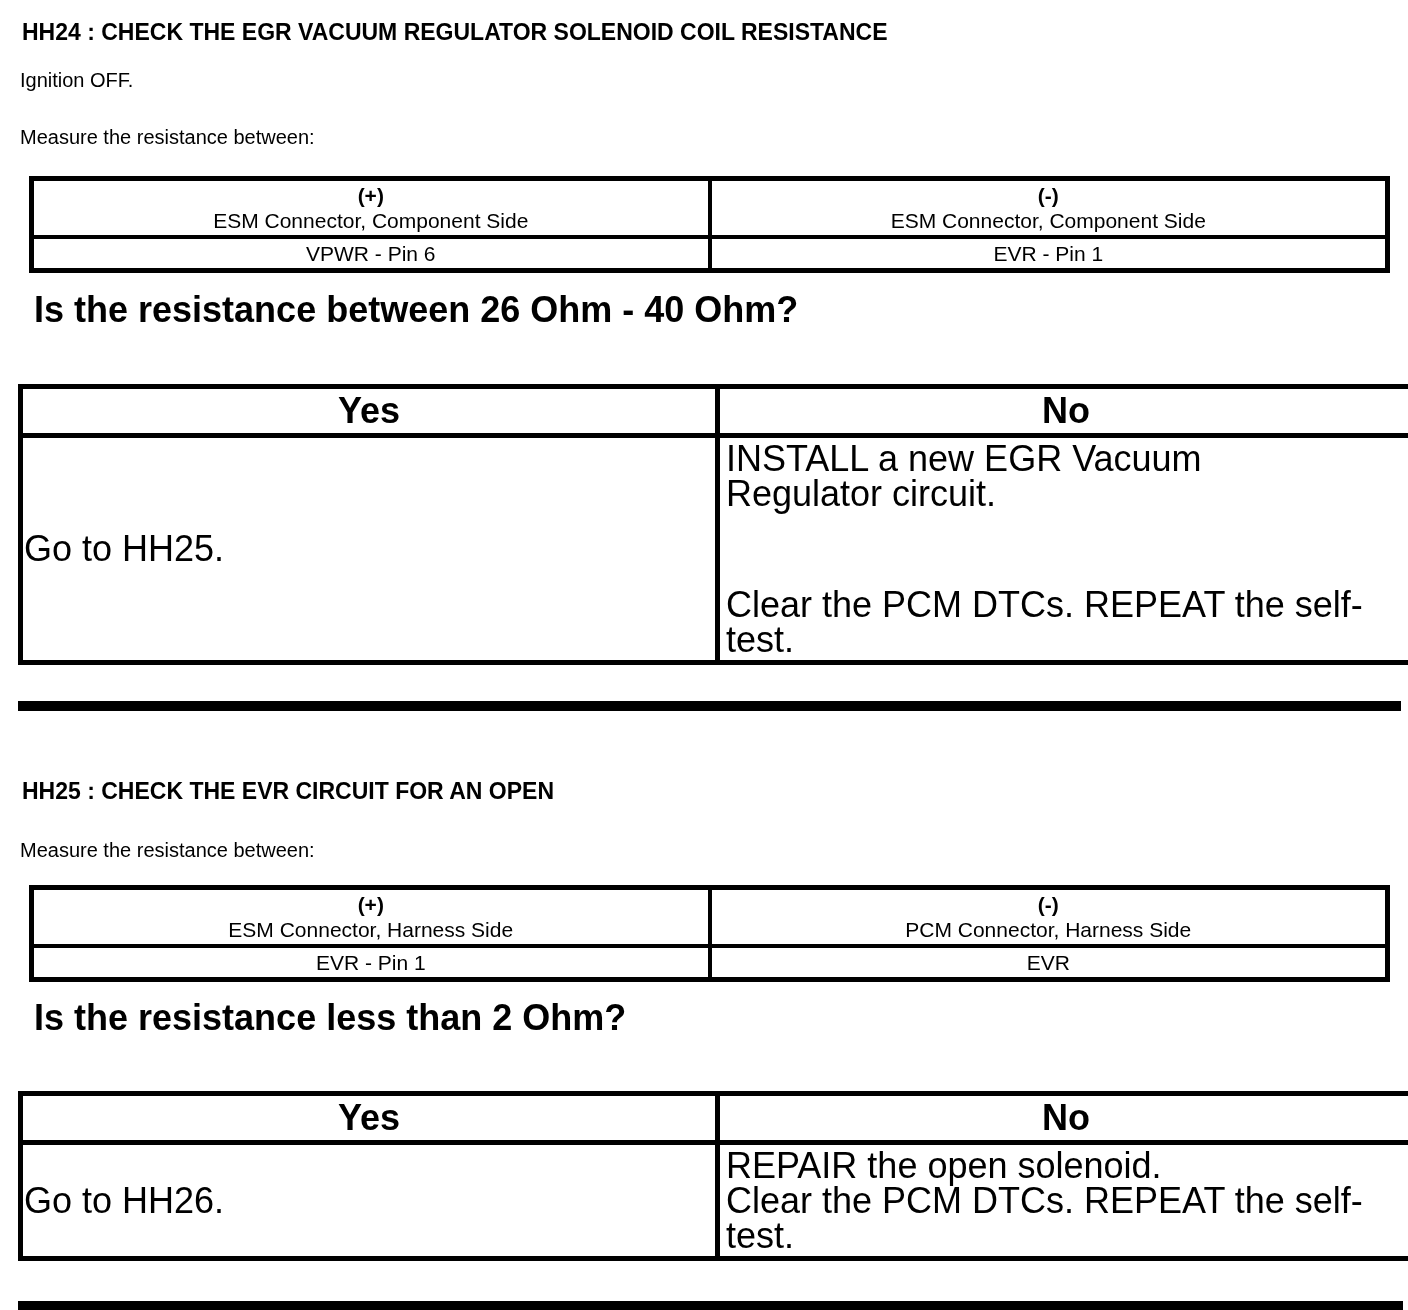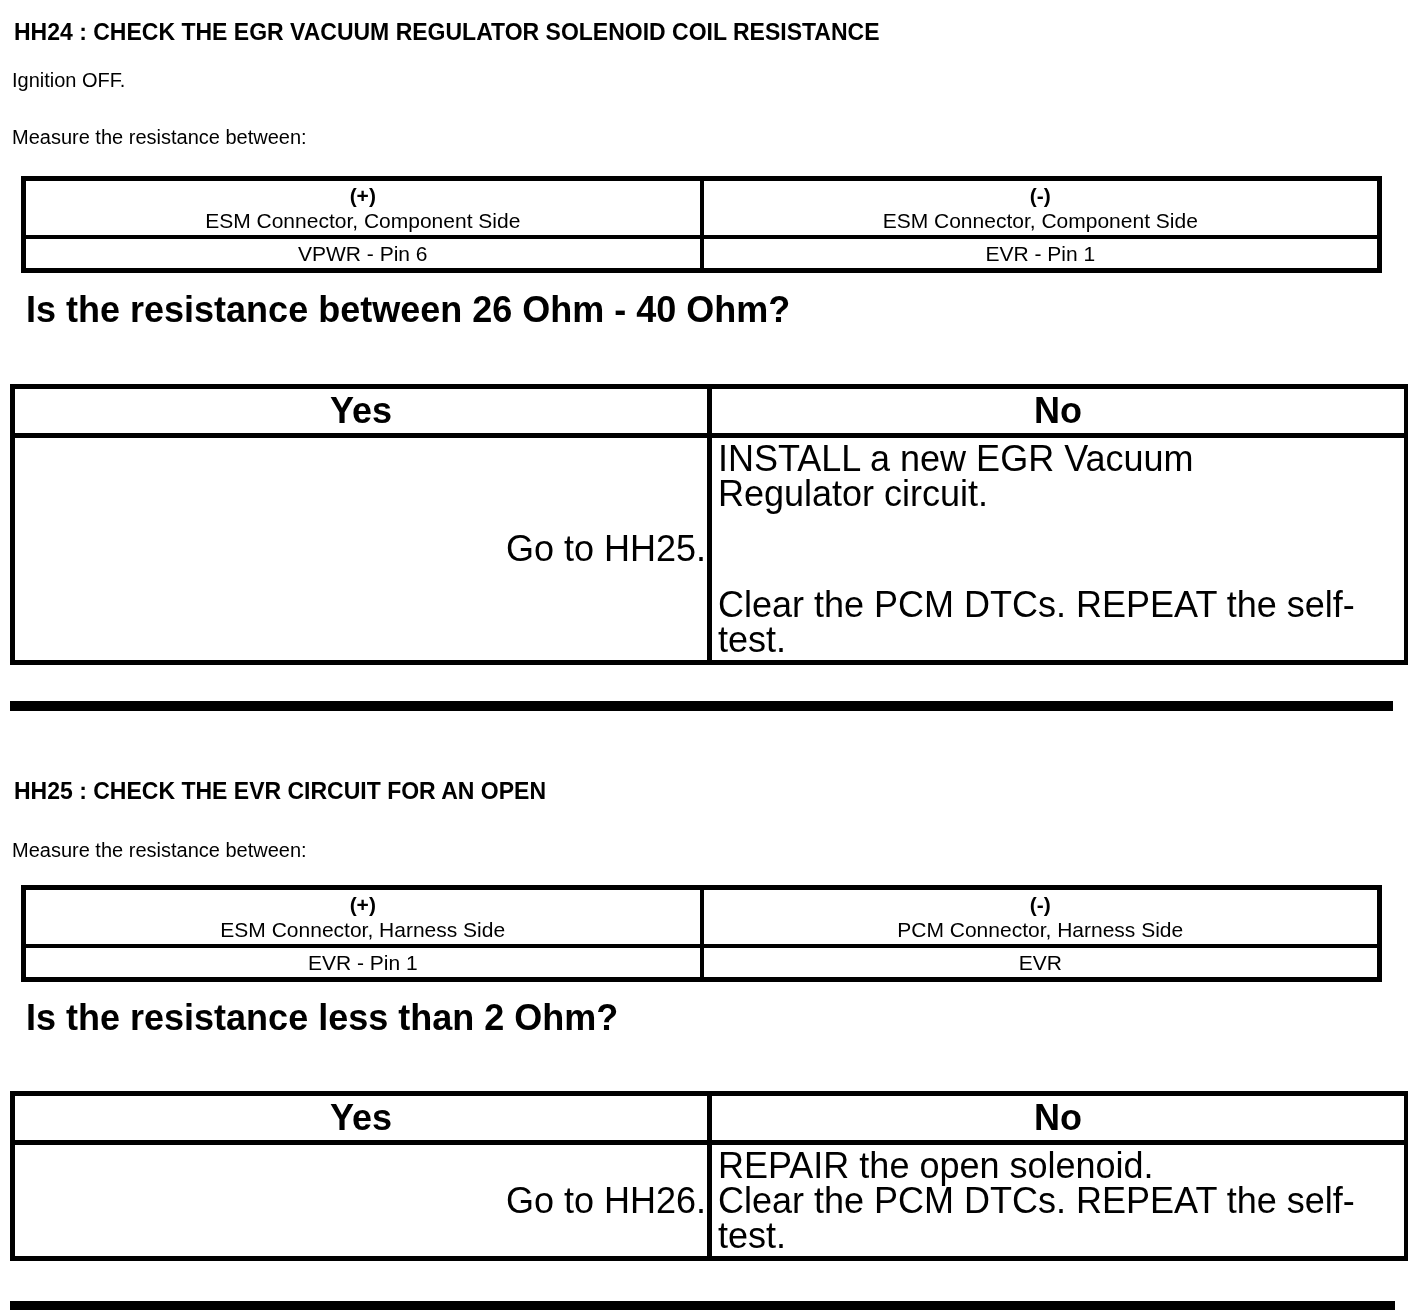--- a/index.html
+++ b/index.html
@@ -9,21 +9,21 @@
     height: 1310px;
     background: #ffffff;
     color: #000000;
     font-family: "Liberation Sans", "DejaVu Sans", sans-serif;
     overflow: hidden;
   }
   .page {
     display: flex;
     flex-direction: column;
     align-items: flex-start;
-    padding: 18px 0 0 10px;
+    padding: 18px 0 0 18px;
   }
   .step-title {
     font-size: 23px;
     font-weight: bold;
     line-height: 28px;
     margin: 0 0 0 4px;
     white-space: nowrap;
   }
   .body-text {
     font-size: 20px;
@@ -64,21 +64,21 @@
     font-size: 36px;
   }
   .decision-table th, .decision-table td { border: 5px solid #000; }
   .decision-table th {
     font-weight: bold;
     height: 37px;
     text-align: center;
     vertical-align: middle;
   }
   .decision-table td.yes-cell {
-    text-align: right;
+    text-align: left;
     vertical-align: middle;
   }
   .decision-table td.no-cell {
     text-align: left;
     vertical-align: top;
     padding: 3px 2px 3px 6px;
   }
   .decision-table.tall td { height: 193px; }
   .decision-table.short td { height: 76px; }
   .no-cell p { margin: 0; line-height: 35px; }

